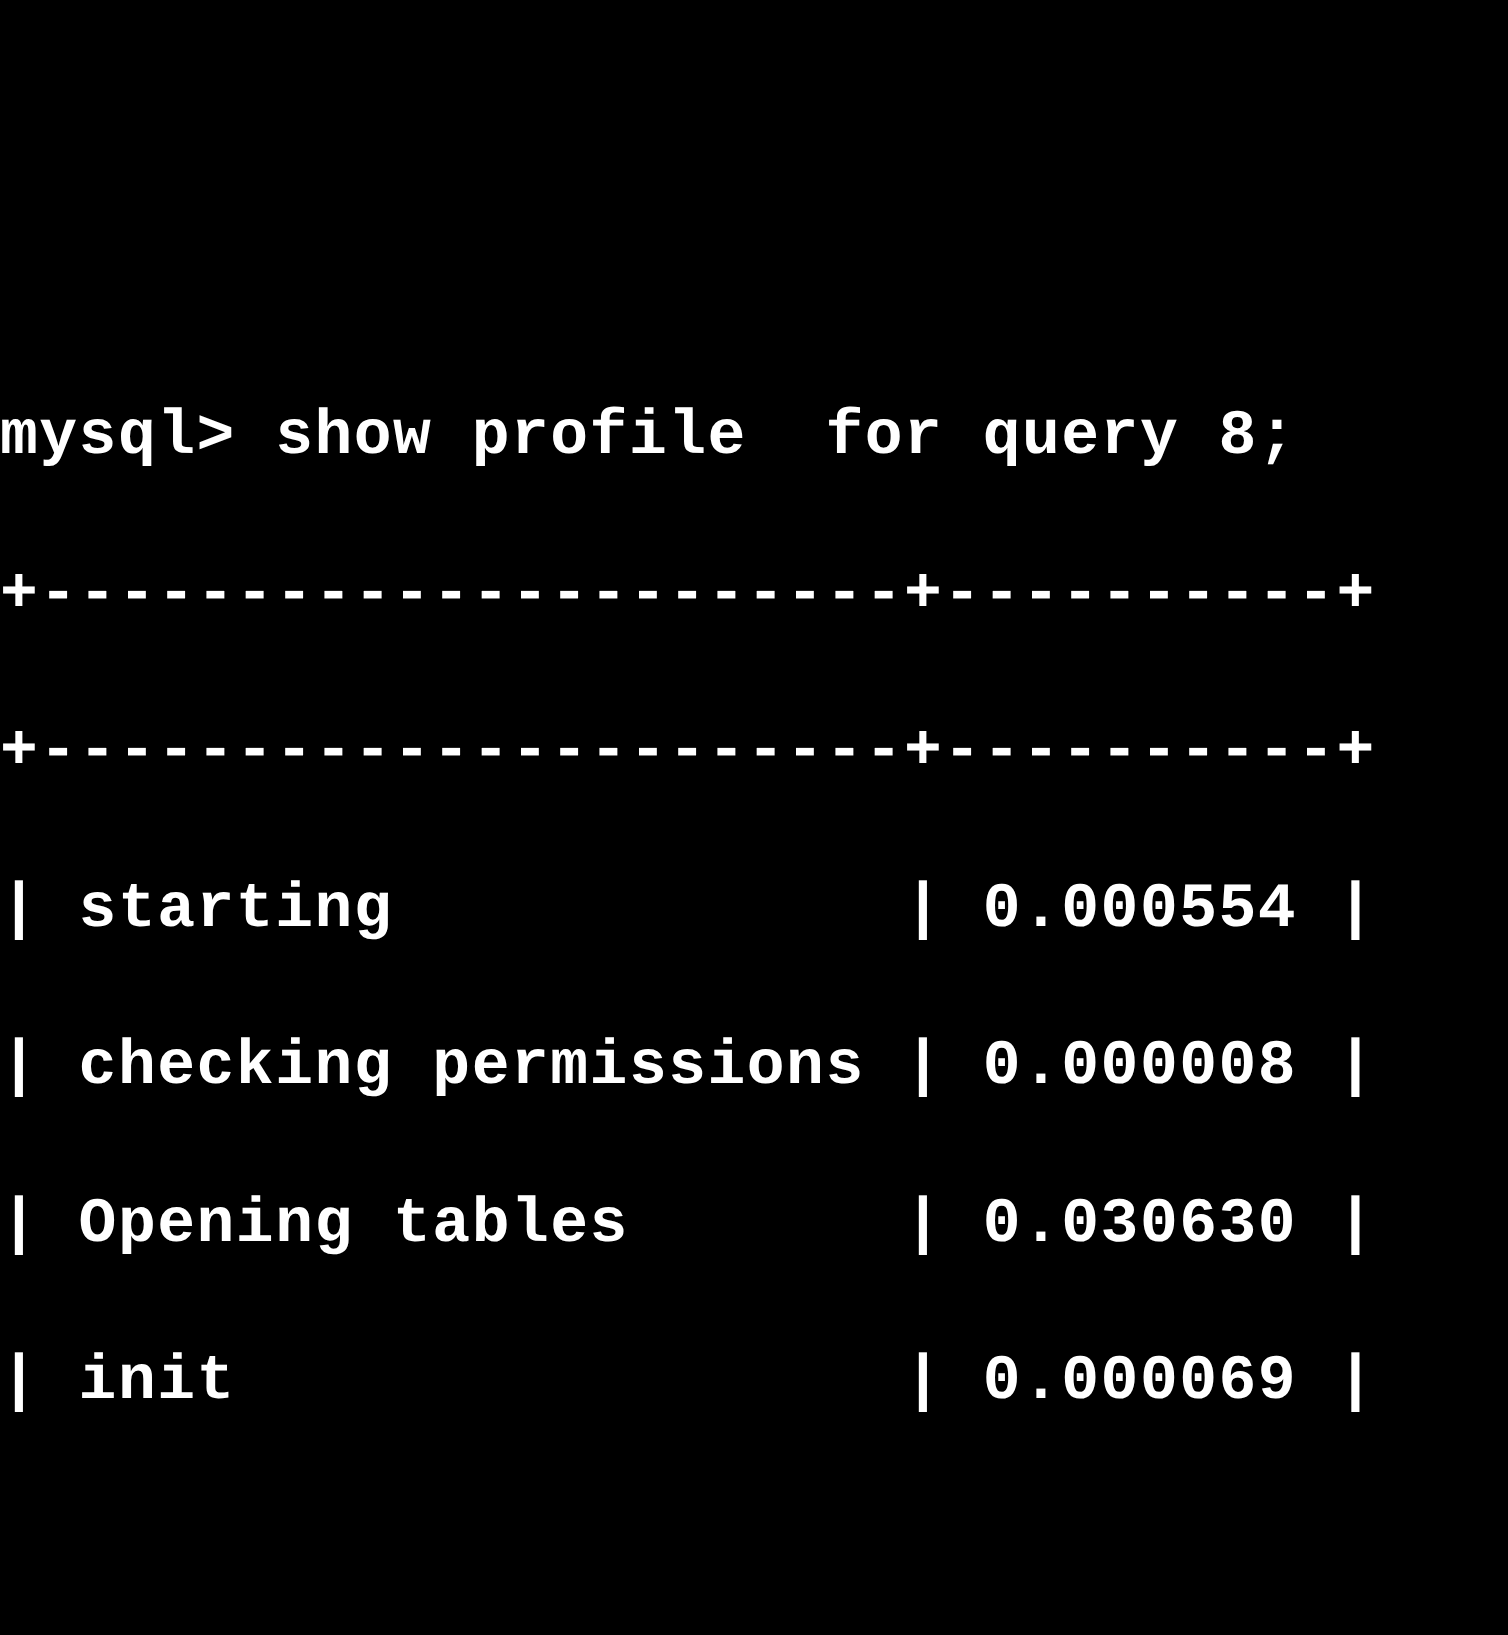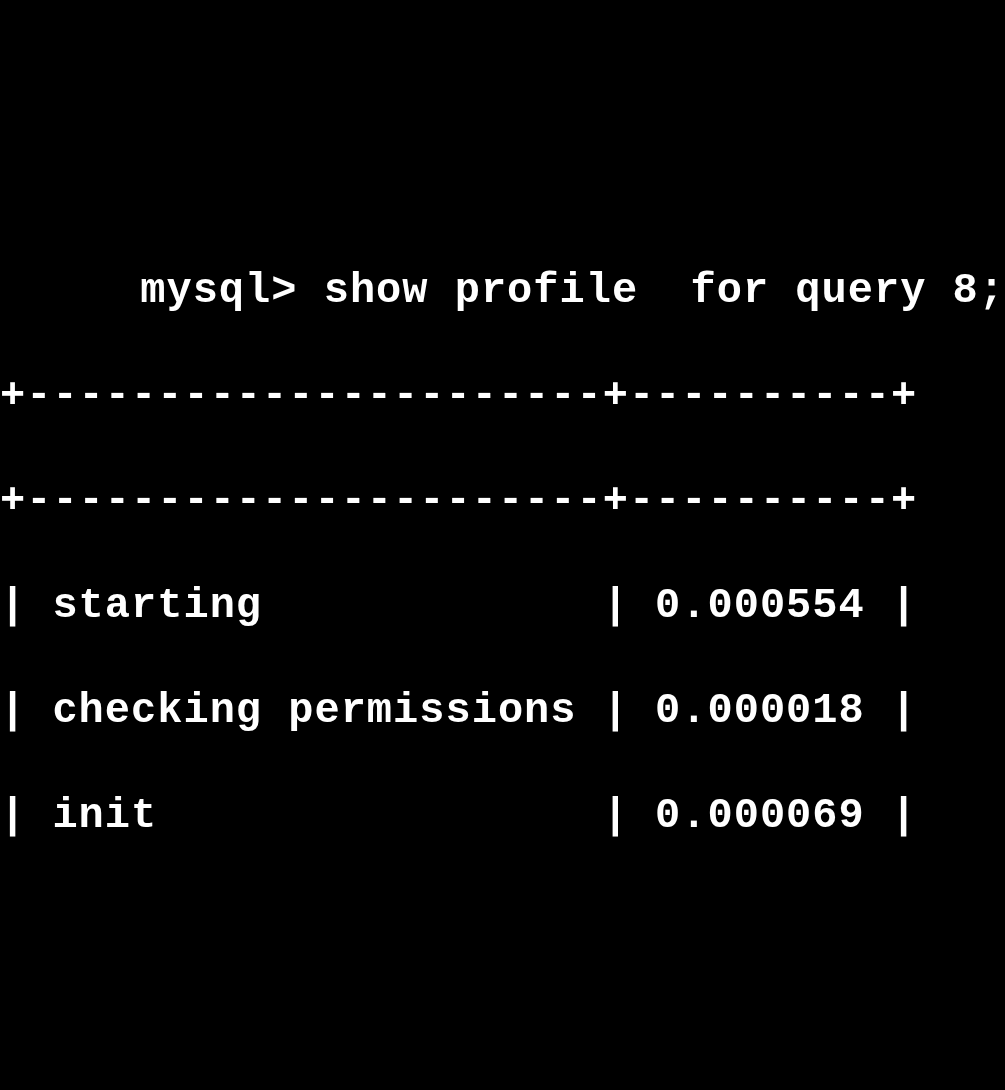--- a/index.html
+++ b/index.html
@@ -16,21 +16,20 @@
       padding: 0;
       white-space: pre;
       letter-spacing: 1px;
       font-weight: bold;
     }
     .terminal {
       padding: 2px 0;
     }
     .prompt-line {
       display: block;
-      text-align: right;
     }
     .border-line {
       display: block;
     }
     .header-line {
       display: block;
     }
     .data-row {
       display: block;
       font-family: Liberation Mono, monospace;
@@ -39,21 +38,22 @@
 </head>
 <body>
 
 
 
 <div class="terminal">
 <span class="prompt-line"><span>mysql&gt; </span><span>show profile  for query 8;</span></span>
 <span class="border-line">+----------------------+----------+</span>
 <span class="border-line">+----------------------+----------+</span>
 <span class="data-row">| starting             | 0.000554 |</span>
-<span class="data-row">| checking permissions | 0.000018 |</span>
+<span class="data-row">| checking permissions | 0.000008 |</span>
+<span class="data-row">| Opening tables       | 0.030630 |</span>
 <span class="data-row">| init                 | 0.000069 |</span>
 
 
 
 
 
 
 
 
 

